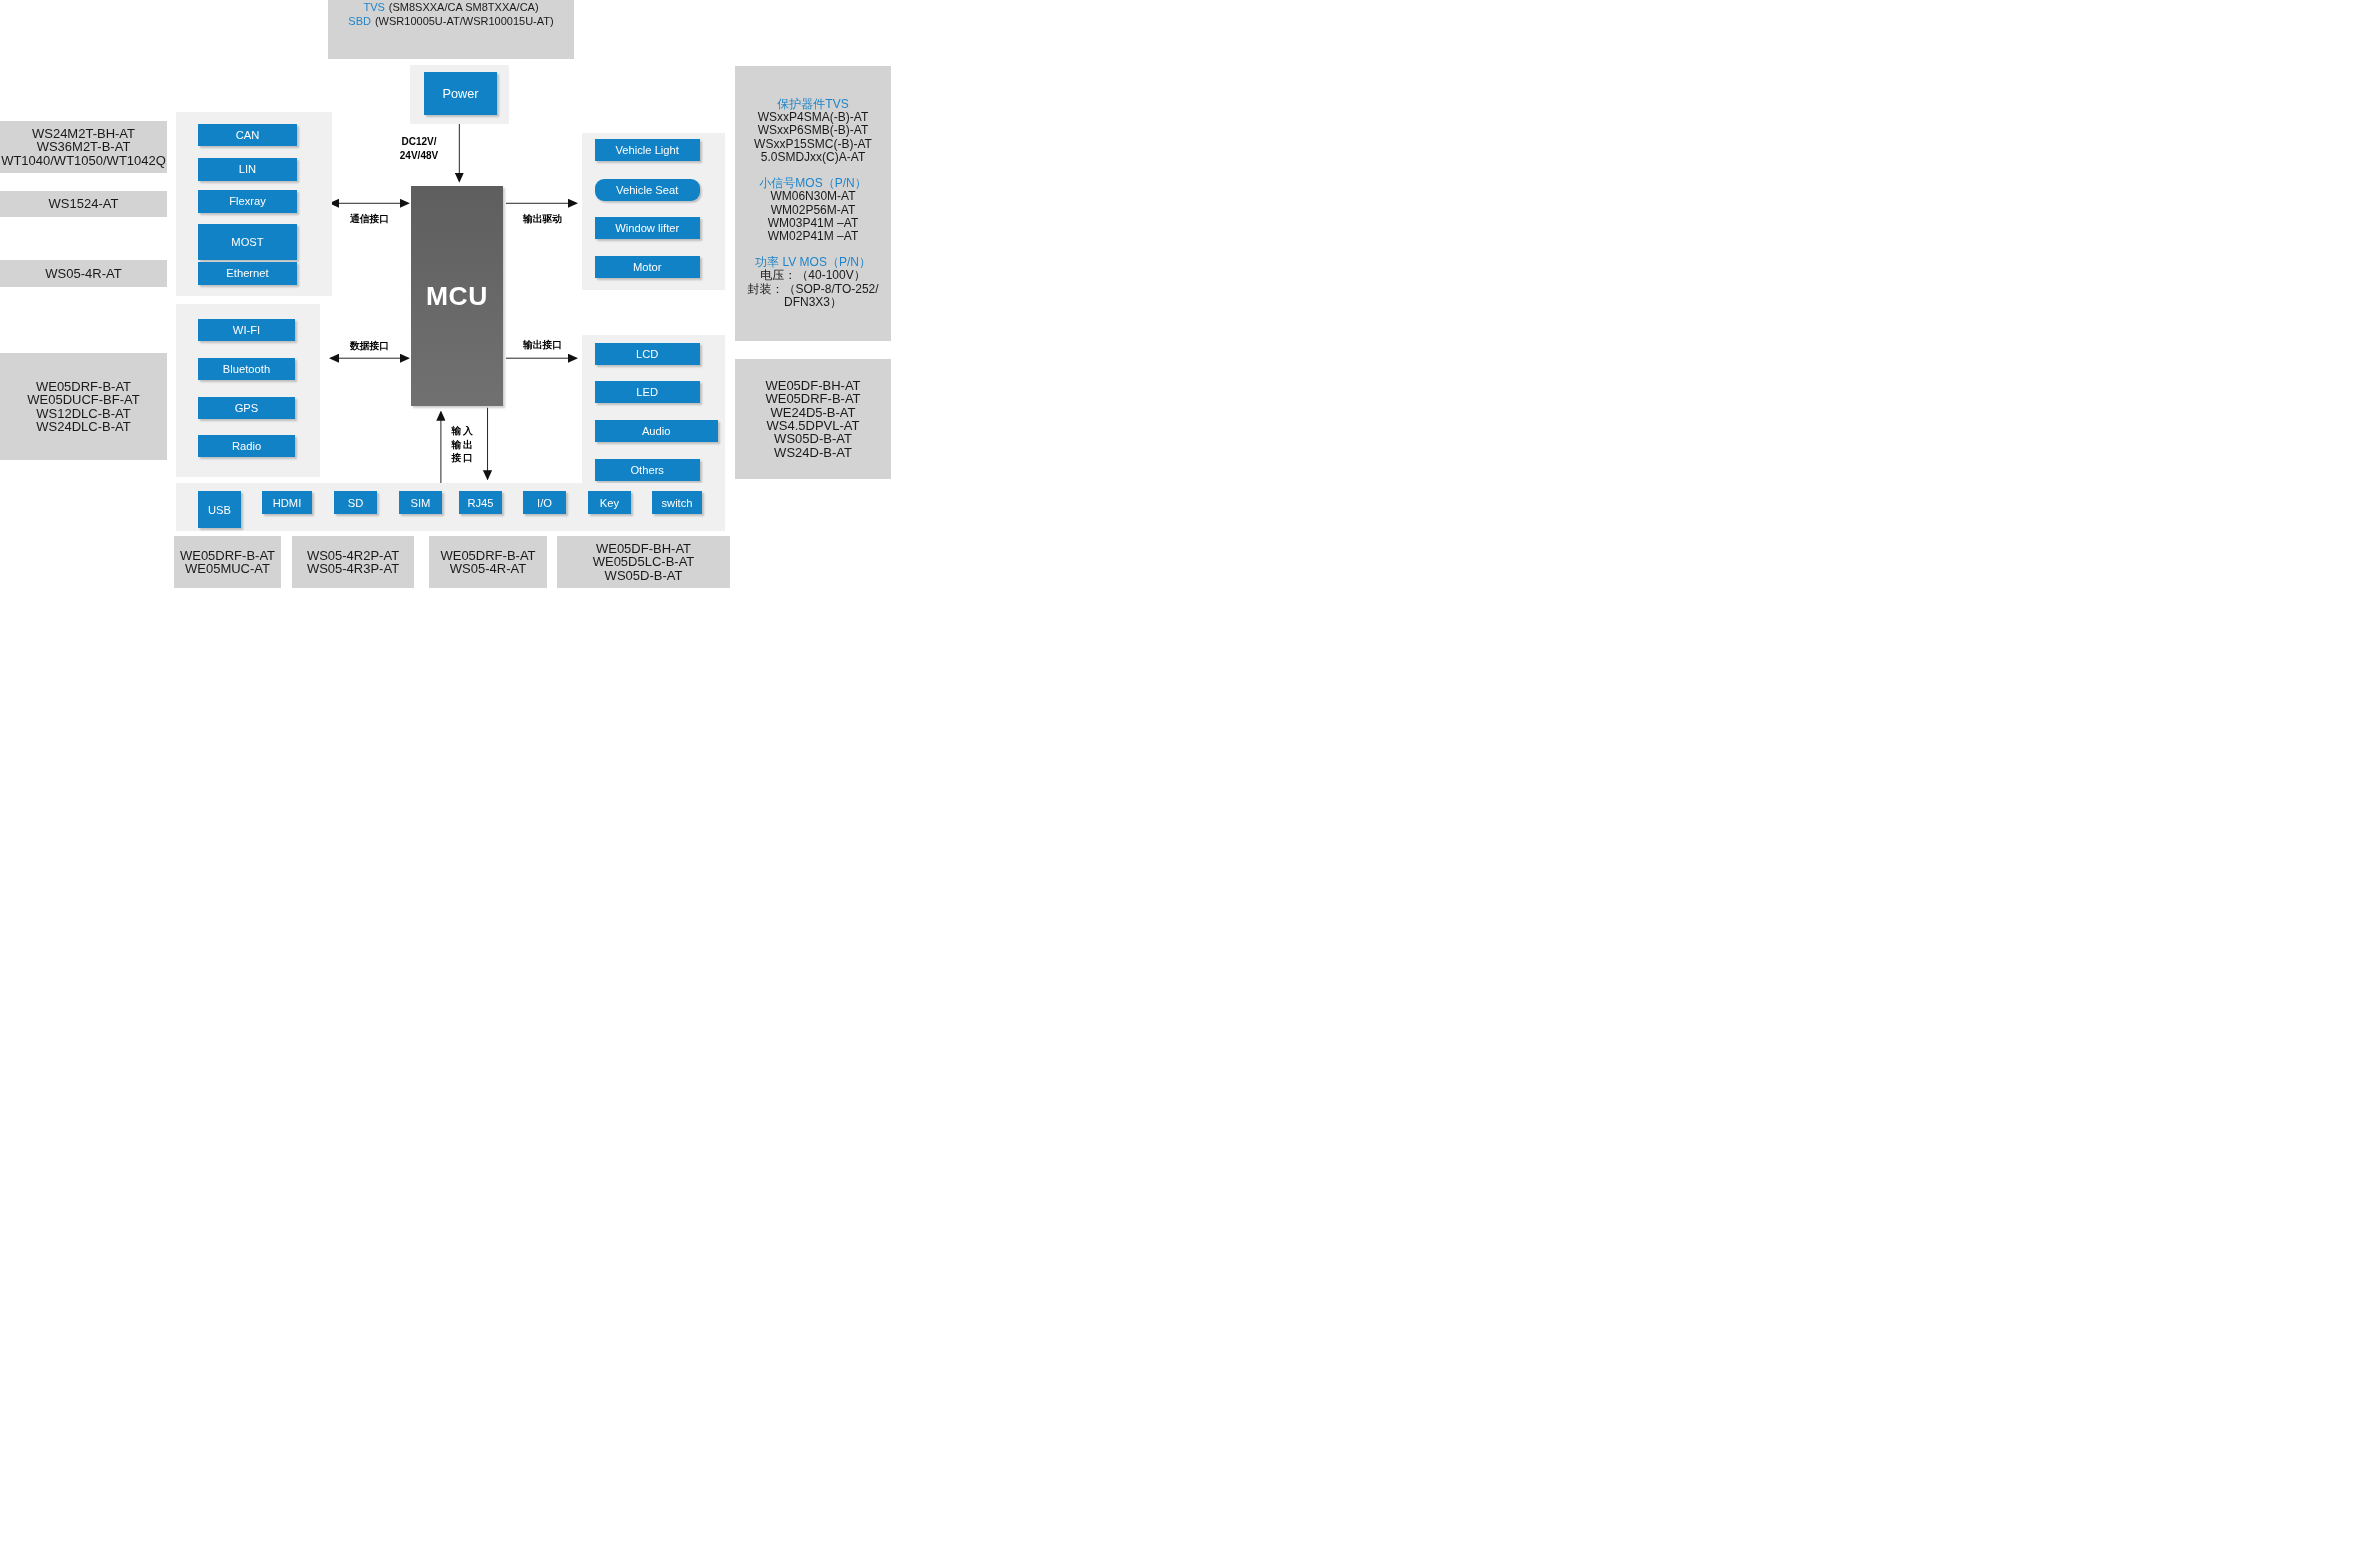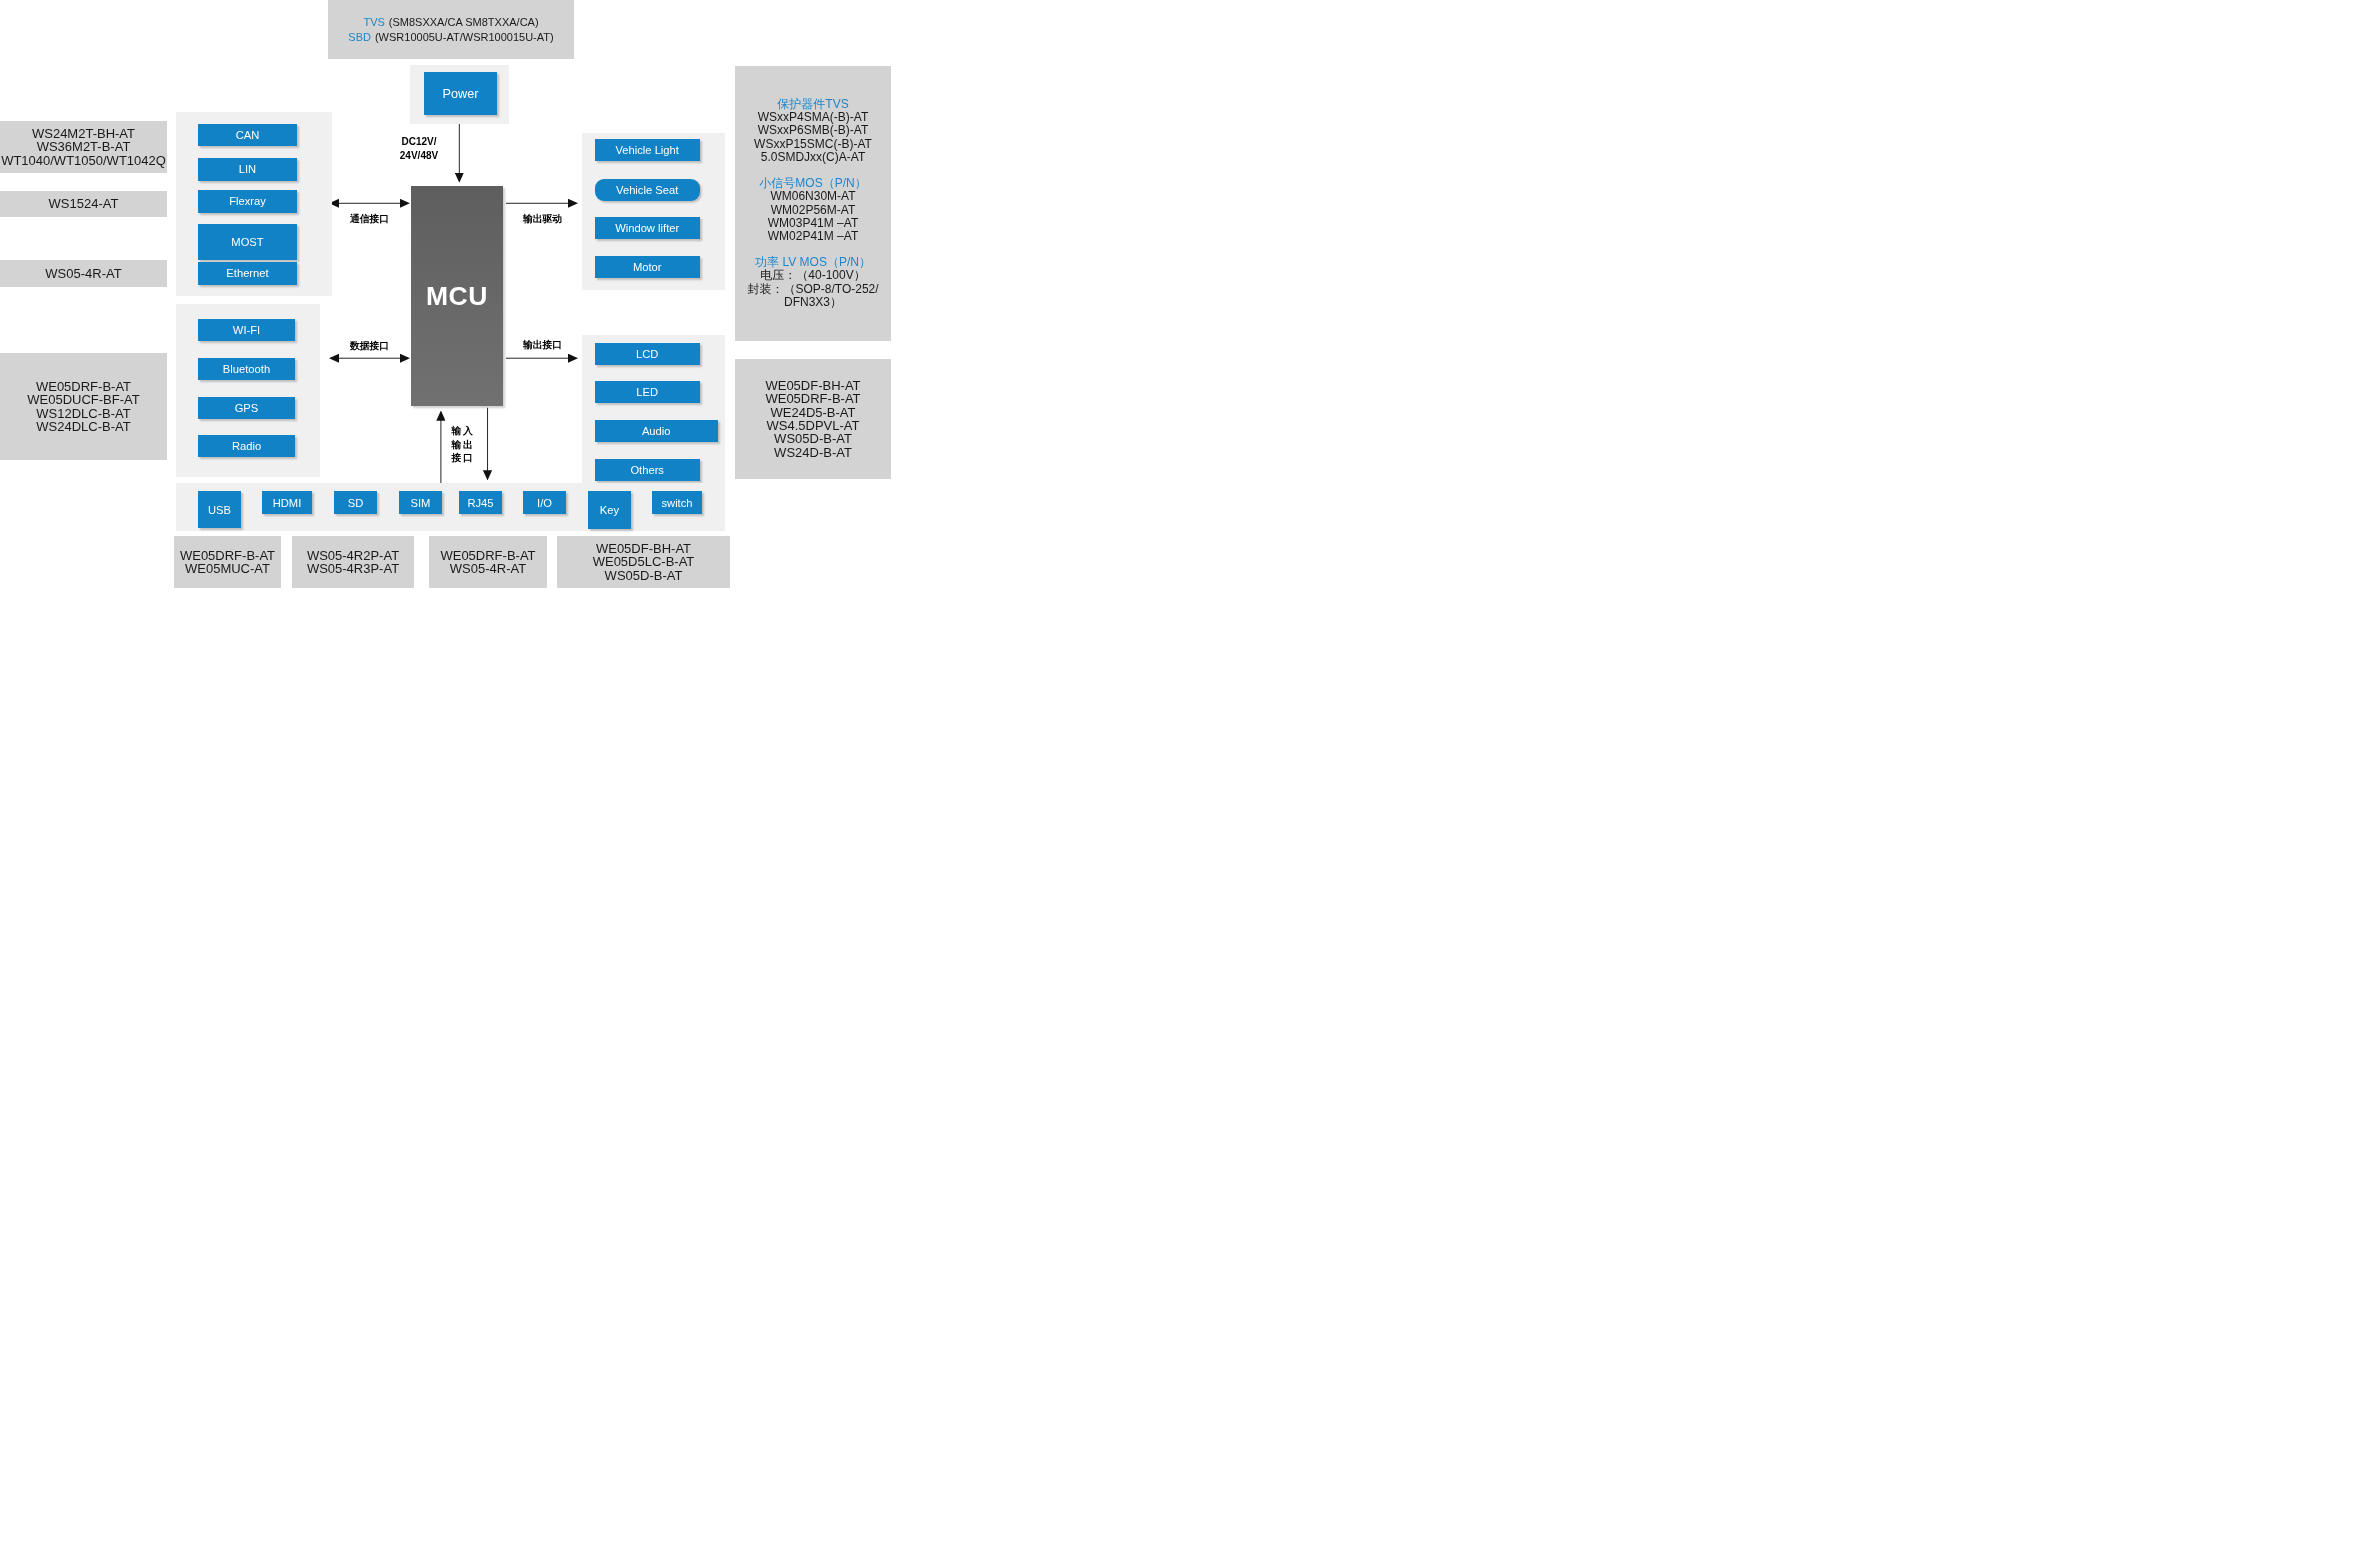--- a/index.html
+++ b/index.html
@@ -10,21 +10,21 @@
   .graybox .ln{font-size:13px;line-height:13.3px;white-space:nowrap;}
   .btn{position:absolute;background:#1182C5;color:#ffffff;display:flex;align-items:center;justify-content:center;
        font-size:11.2px;box-shadow:1.7px 1.7px 1.7px rgba(100,100,100,0.35);white-space:nowrap;}
   .mcu{position:absolute;left:411px;top:186px;width:92px;height:220px;
        background:linear-gradient(180deg,#5e5e5e,#717171);color:#ffffff;display:flex;align-items:center;justify-content:center;
        font-size:26.5px;font-weight:bold;box-shadow:1.7px 1.7px 1.7px rgba(120,120,120,0.35);letter-spacing:0.6px;}
   .cnlabel{position:absolute;font-size:9.8px;font-weight:bold;color:#000;text-align:center;white-space:nowrap;}
   .dc{position:absolute;left:395px;top:135px;width:48px;text-align:center;font-size:10px;line-height:14px;color:#000;font-weight:600;}
   .blue{color:#1E85C8;}
   .topnote{position:absolute;left:328px;top:0;width:246px;height:59px;background:#D3D3D3;
-           display:flex;flex-direction:column;justify-content:center;align-items:center;}
+           display:flex;flex-direction:column;align-items:center;}
   .topnote .ln{font-size:11px;line-height:14.4px;white-space:nowrap;color:#1a1a1a;}
   .topnote .lbl{font-weight:400;margin-right:4px;}
   .rinfo .ln{font-size:12px;line-height:13.3px;white-space:nowrap;}
   .gap-above{margin-top:12.7px;}
   svg.arrows{position:absolute;left:0;top:0;width:891px;height:588px;pointer-events:none;}
   svg.arrows line{stroke:#111;stroke-width:1.6px;}
   .iolabel{line-height:13.5px;letter-spacing:1.7px;}
 </style>
 </head>
 <body>
@@ -90,21 +90,21 @@
     <div class="btn" style="left:12.7px;top:124px;width:105px;height:22px;">Others</div>
   </div>
 
   <div class="panel" style="left:176px;top:483px;width:549px;height:48px;">
     <div class="btn" style="left:22px;top:8px;width:43px;height:37px;">USB</div>
     <div class="btn" style="left:86px;top:8px;width:50px;height:23px;">HDMI</div>
     <div class="btn" style="left:158px;top:8px;width:43px;height:23px;">SD</div>
     <div class="btn" style="left:223px;top:8px;width:43px;height:23px;">SIM</div>
     <div class="btn" style="left:283px;top:8px;width:43px;height:23px;">RJ45</div>
     <div class="btn" style="left:347px;top:8px;width:43px;height:23px;">I/O</div>
-    <div class="btn" style="left:412px;top:8px;width:43px;height:38px;text-align:right;">Key</div>
+    <div class="btn" style="left:412px;top:8px;width:43px;height:23px;text-align:right;">Key</div>
     <div class="btn" style="left:476px;top:8px;width:50px;height:23px;">switch</div>
   </div>
 
   <div class="cnlabel" style="left:332px;top:213px;width:75px;">通信接口</div>
   <div class="cnlabel" style="left:332px;top:340px;width:75px;">数据接口</div>
   <div class="cnlabel" style="left:508px;top:213px;width:69px;">输出驱动</div>
   <div class="cnlabel" style="left:508px;top:339px;width:69px;">输出接口</div>
   <div class="cnlabel iolabel" style="left:445px;top:424px;width:36px;">
     <div>输入</div>
     <div>输出</div>

